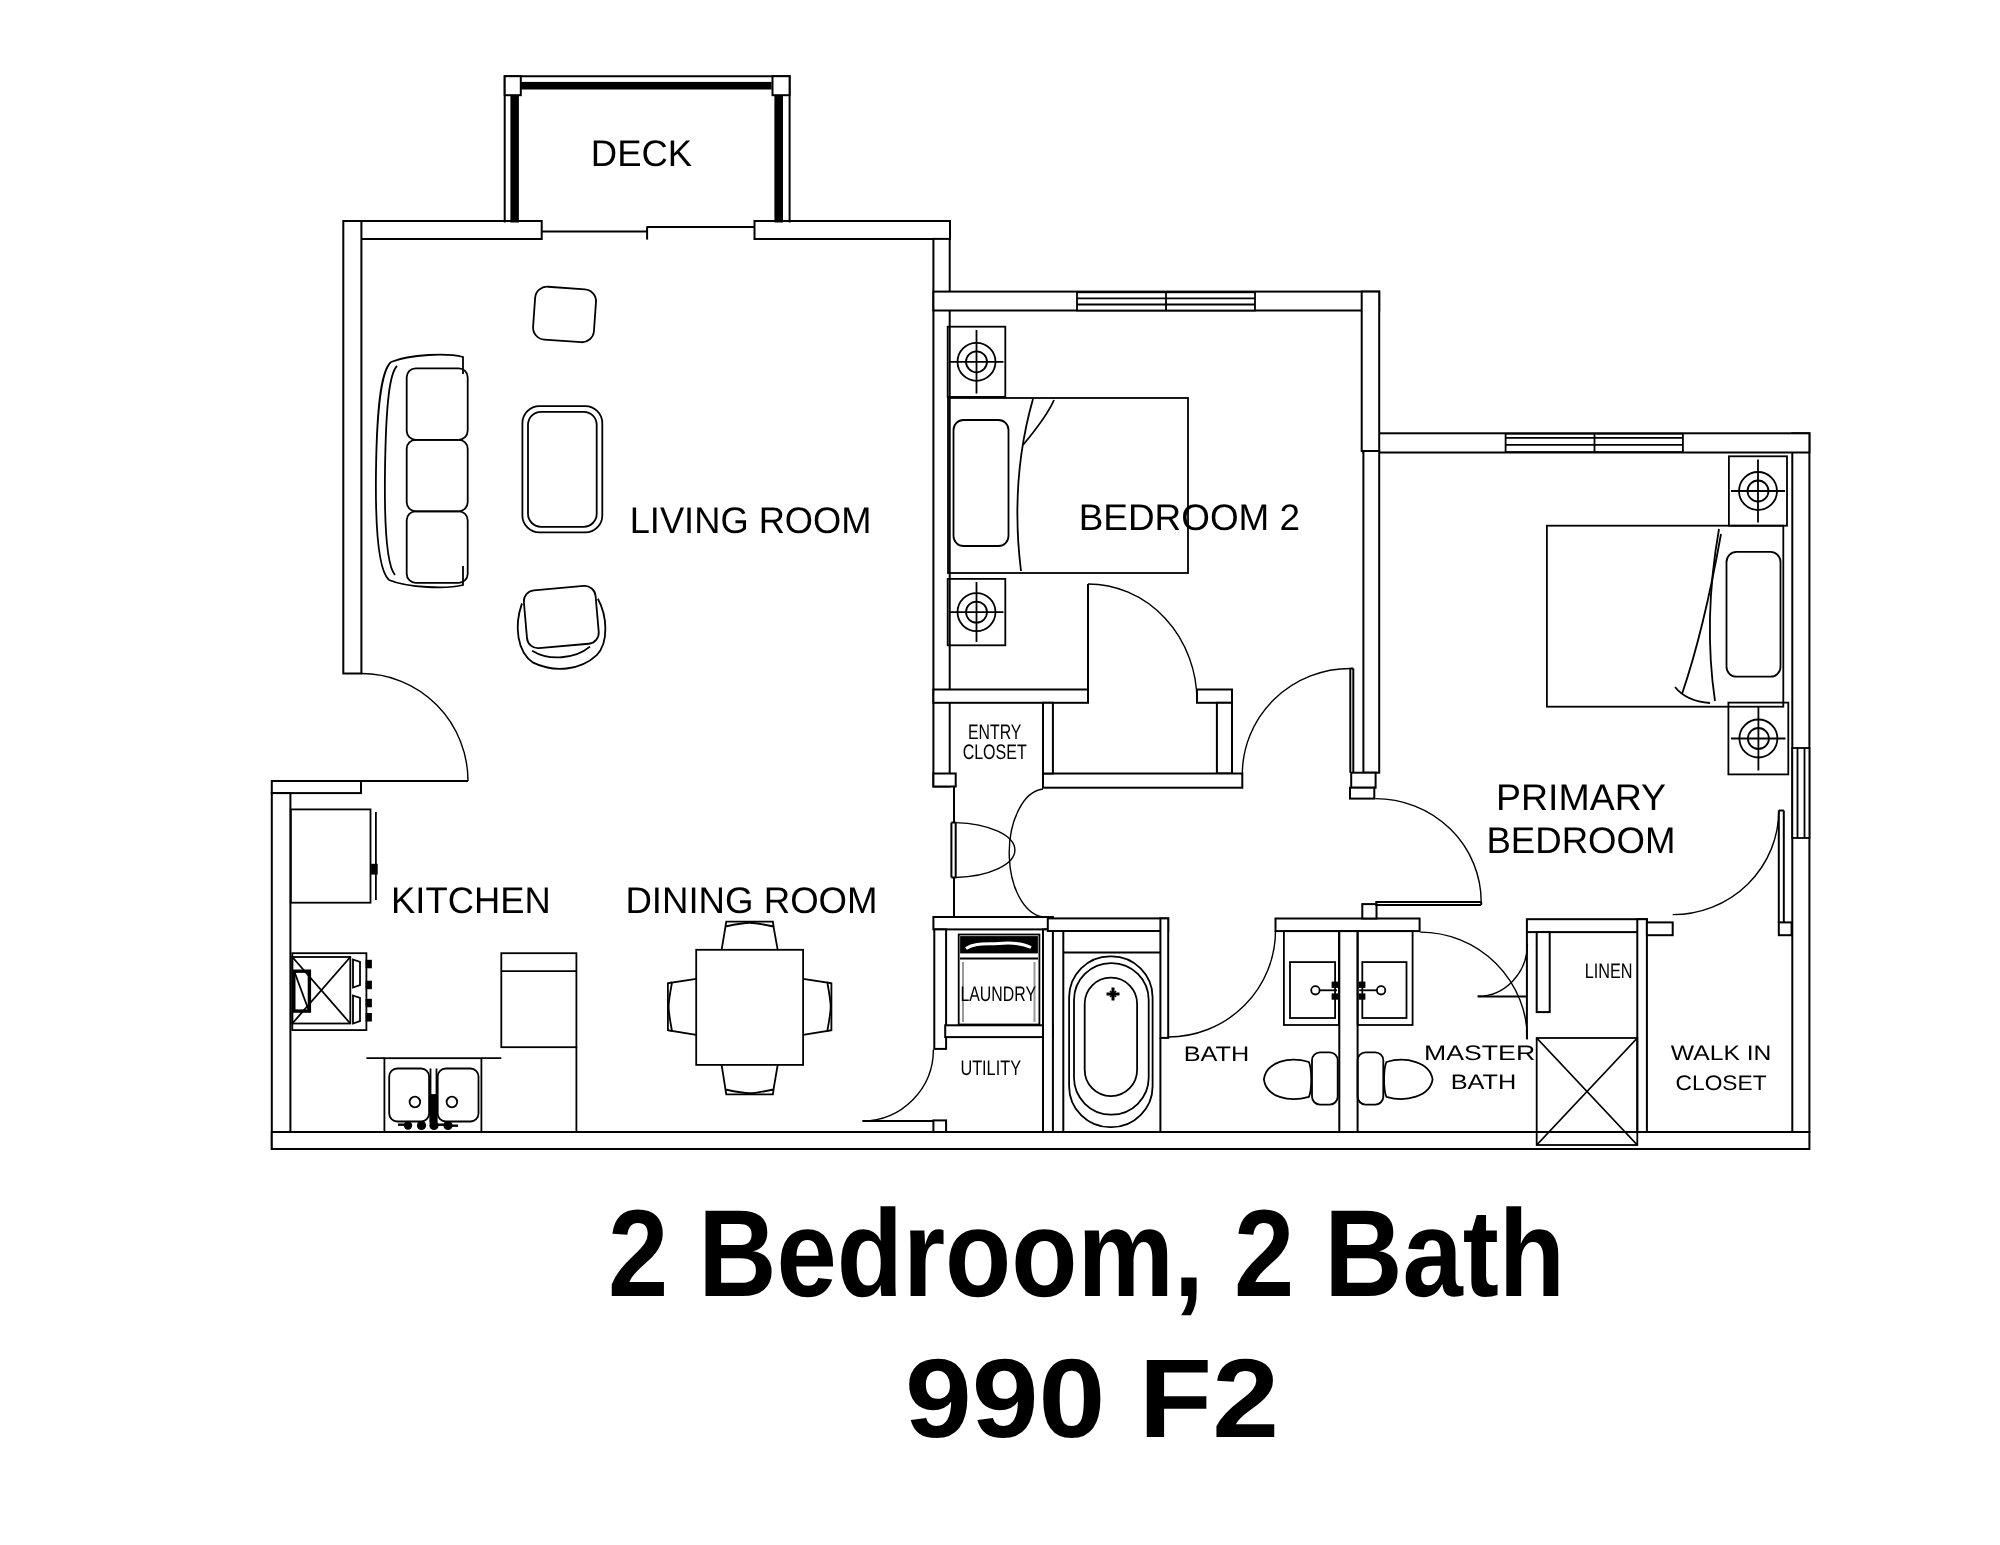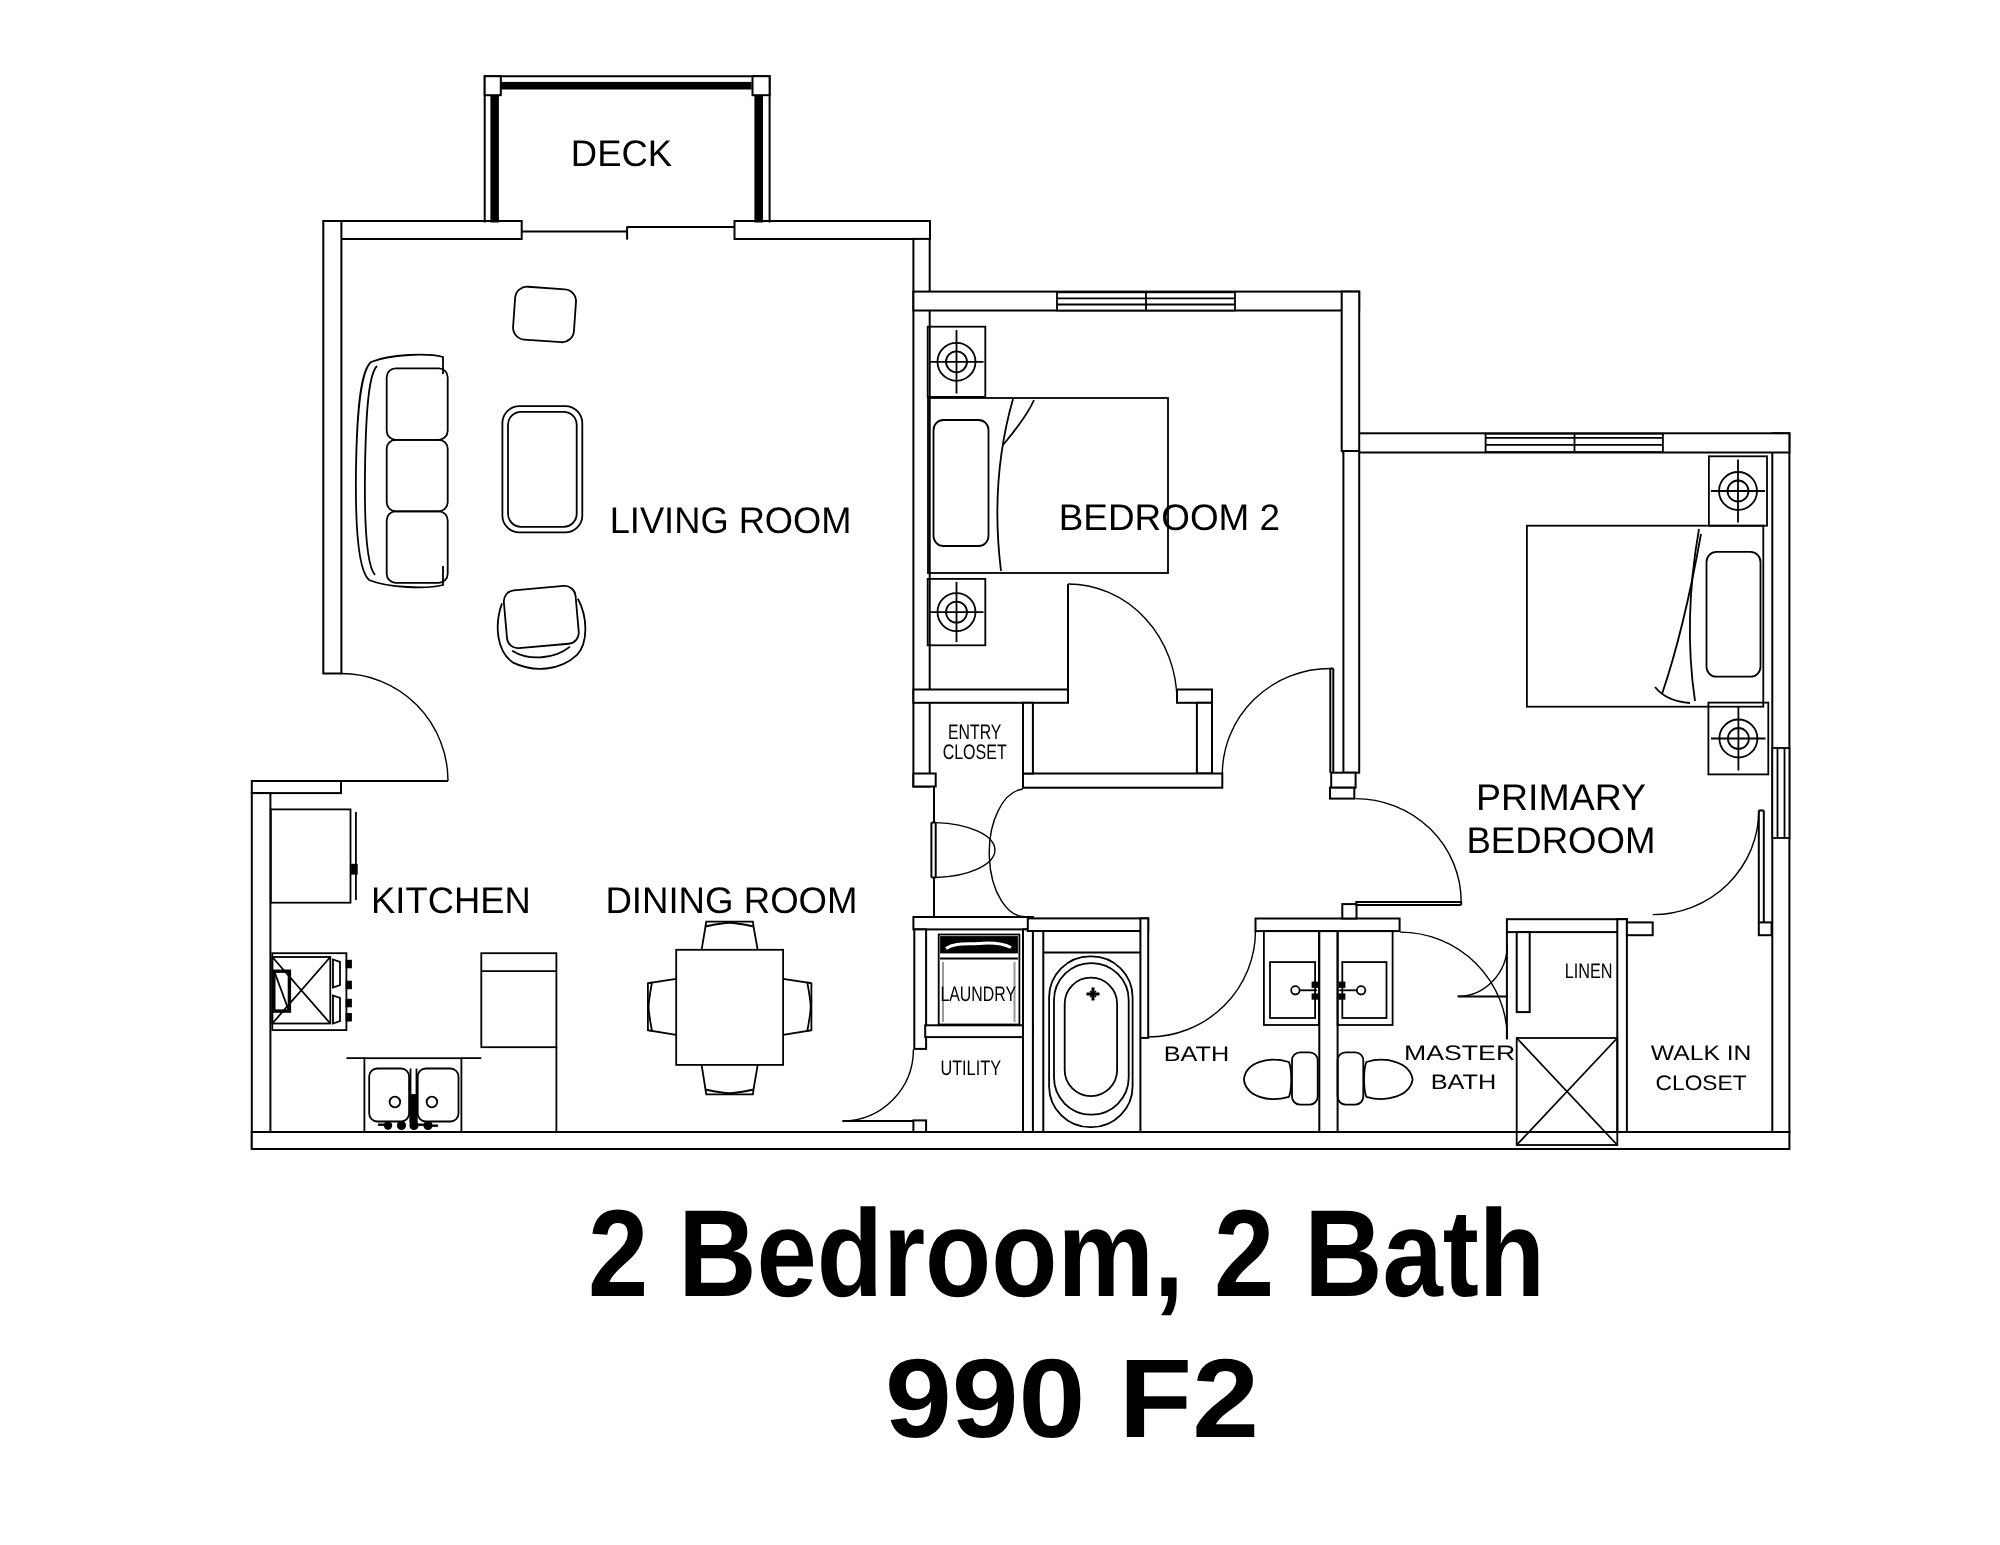--- a/index.html
+++ b/index.html
@@ -1,16 +1,16 @@
 <!DOCTYPE html>
 <html><head>
 <meta charset="utf-8">
 <style>
   html,body{margin:0;padding:0;background:#ffffff;}
-  .page{width:1904px;height:1545px;position:relative;background:#ffffff;overflow:hidden;filter:grayscale(1);}
+  .page{width:1904px;height:1545px;position:relative;background:#ffffff;overflow:hidden;filter:grayscale(1);margin-left:20px;}
   svg{position:absolute;left:0;top:0;}
   text{font-family:"Liberation Sans",sans-serif;fill:#000;-webkit-font-smoothing:antialiased;text-rendering:geometricPrecision;}
 </style>
 </head>
 <body>
 <div class="page">
 <svg width="2000" height="1545" viewBox="0 0 2000 1545">
 <defs>
 </defs>
 <g fill="#ffffff" stroke="#000" stroke-width="2">

